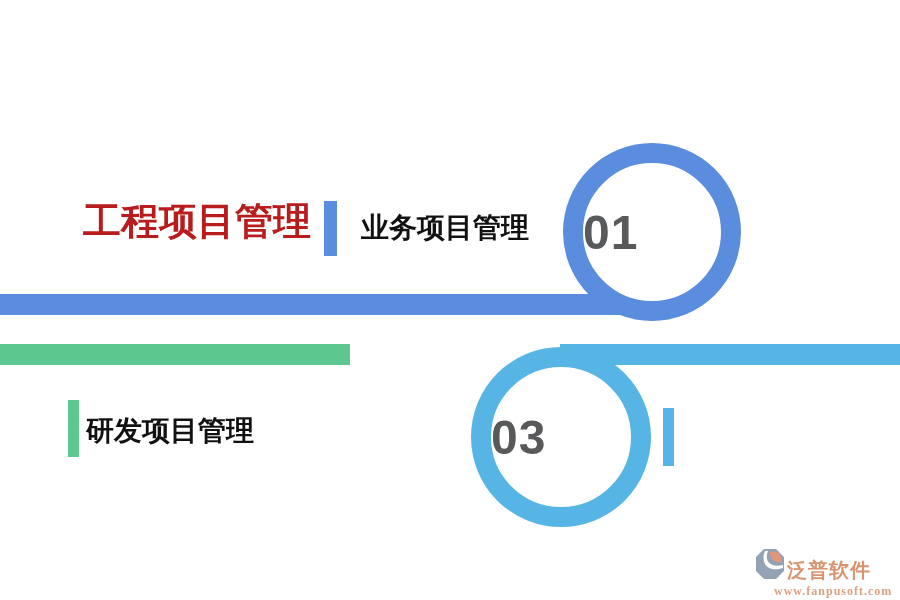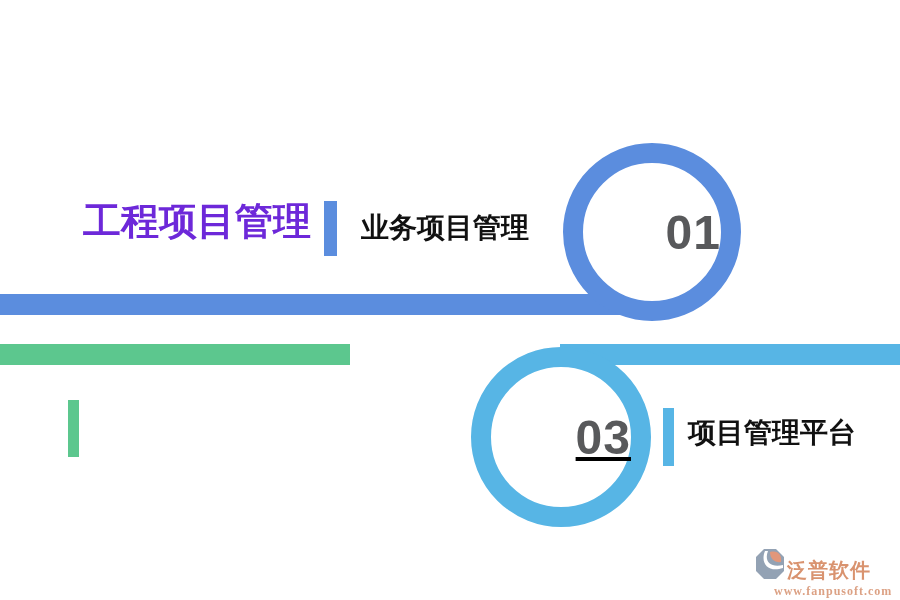--- a/index.html
+++ b/index.html
@@ -12,33 +12,33 @@
   }
   
   .bar{position:absolute;height:21px;z-index:1;}
   .bar-blue{left:0;top:294px;width:665px;background:#5b8dde;}
   .bar-green{left:0;top:344px;width:350px;background:#5cc78e;}
   .bar-sky{left:560px;top:344px;width:340px;background:#57b5e5;}
   
   .ring{
     position:absolute;width:178px;height:178px;box-sizing:border-box;
     border-radius:50%;background:#ffffff;z-index:2;
-    display:flex;align-items:center;justify-content:flex-end;
+    display:flex;align-items:center;justify-content:flex-start;
   }
   .ring-blue{left:563px;top:143px;border:20px solid #5b8dde;}
   .ring-green{left:256px;top:347px;width:180px;height:180px;border:20px solid #5cc78e;}
-  .ring-sky{left:471px;top:347px;width:180px;height:180px;border:20px solid #57b5e5;text-decoration:underline;}
+  .ring-sky{left:471px;top:347px;width:180px;height:180px;border:20px solid #57b5e5;}
   .ring-number{
     font-size:48px;font-weight:bold;color:#58595b;letter-spacing:1px;
     font-family:"Liberation Sans","DejaVu Sans",sans-serif;
   }
   
   .page-title{
     position:absolute;left:83px;top:198px;z-index:3;
-    font-size:38px;font-weight:bold;color:#6d28d9;line-height:46px;
+    font-size:38px;font-weight:bold;color:#b91c1c;line-height:46px;
     white-space:nowrap;
   }
   .item-label{
     position:absolute;z-index:3;font-size:28px;font-weight:bold;color:#111111;
     line-height:34px;white-space:nowrap;
   }
   .label-1{left:361px;top:211px;}
   .label-2{left:86px;top:414px;}
   .label-3{left:688px;top:416px;}
   
@@ -79,21 +79,21 @@
     <span class="ring-number">03</span>
   </div>
 
   <div class="page-title">工程项目管理</div>
 
   <div class="accent accent-blue"></div>
   <div class="accent accent-green"></div>
   <div class="accent accent-sky"></div>
 
   <div class="item-label label-1">业务项目管理</div>
-  <div class="item-label label-3">项目管理平台</div>
+  <div class="item-label label-2">研发项目管理</div>
 
   <div class="logo">
     <div class="logo-row">
       <span class="logo-icon">
         <svg width="30" height="32" viewBox="0 0 30 32" xmlns="http://www.w3.org/2000/svg">
           <path d="M9 1 L21 1 L29 9 L29 23 L21 31 L9 31 L1 23 L1 9 Z" fill="#93a2b4"></path>
           <path d="M13 3 C9 13 15 20 28 17 L28 20 C13 25 5 15 10 3 Z" fill="#ffffff"></path>
           <path d="M15 4 C23 2 27 7 26 14 C20 15 15 11 15 4 Z" fill="#e2977a"></path>
         </svg>
       </span>

